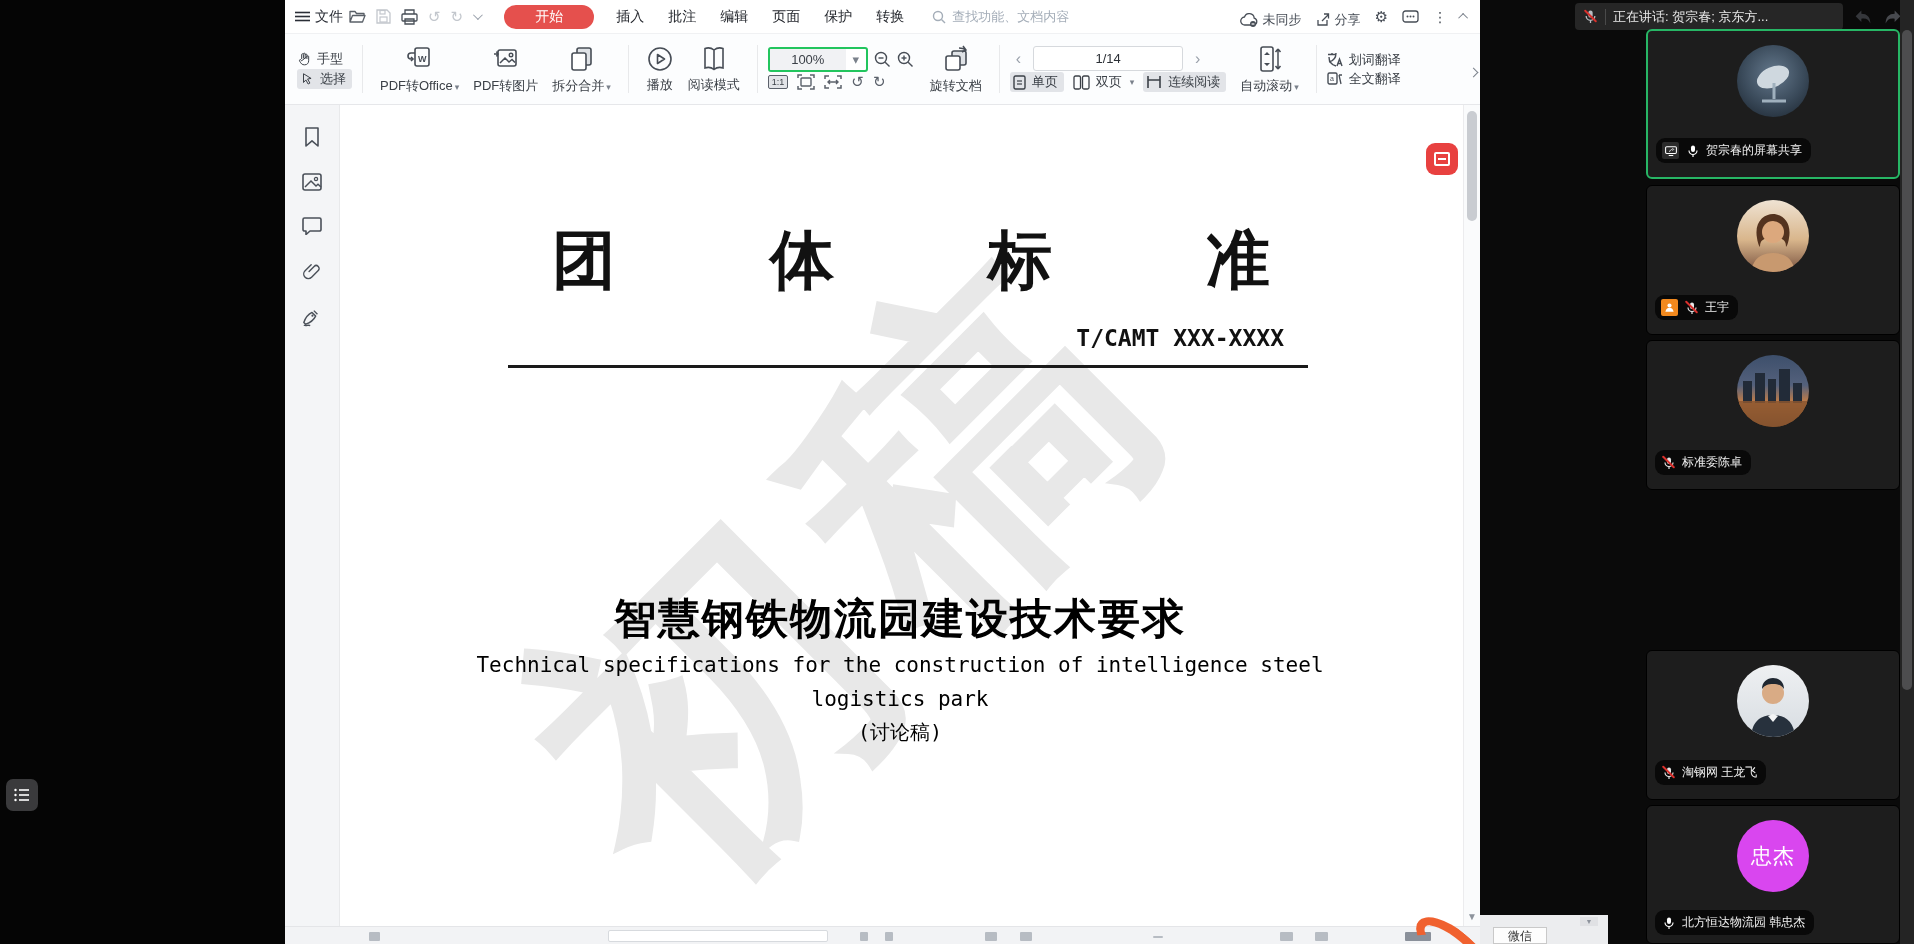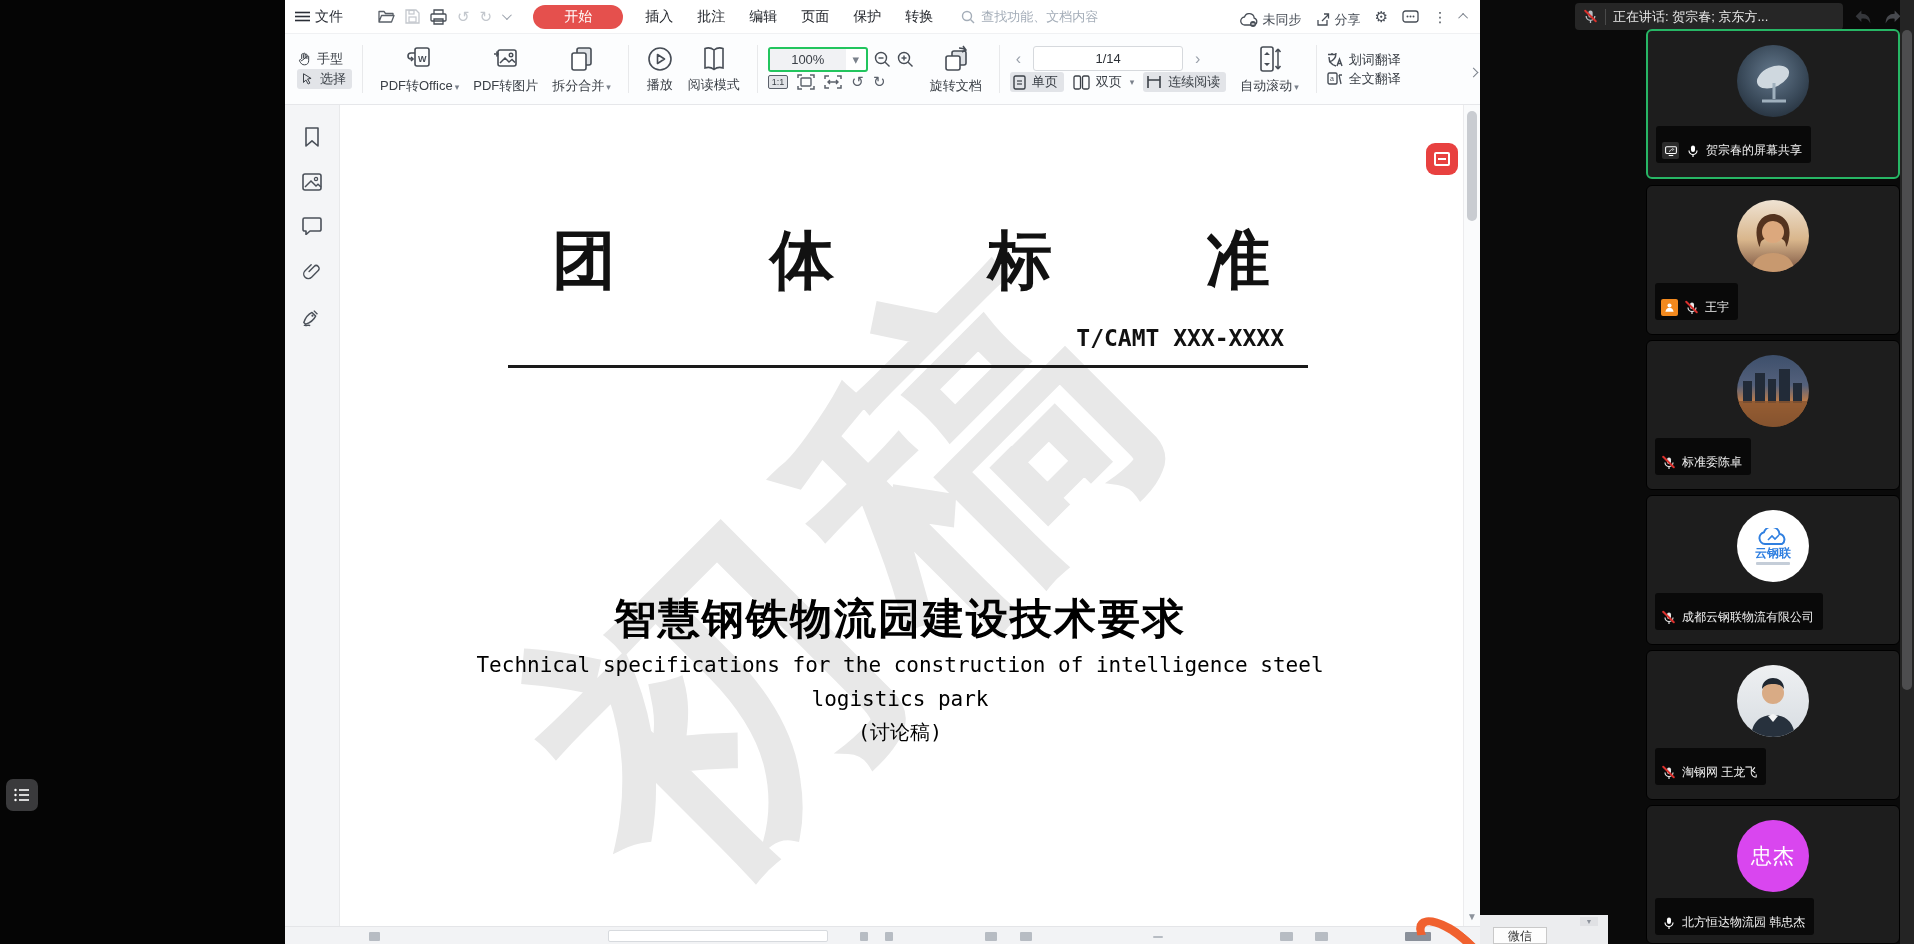--- a/index.html
+++ b/index.html
@@ -4,21 +4,21 @@
 <style>
   * { margin:0; padding:0; box-sizing:border-box; }
   html,body { width:1914px; height:944px; overflow:hidden; background:#000; font-family:"Liberation Sans",sans-serif; }
   .screen { position:relative; width:1914px; height:944px; background:#050505; overflow:hidden; }
 
   
   .wps { position:absolute; left:285px; top:0; width:1195px; height:944px; background:#fff; display:flex; flex-direction:column; }
 
   
   .menubar { height:33px; background:#fff; display:flex; align-items:center; padding:0 12px 0 10px; font-size:14px; color:#2a2e36; flex:0 0 auto; }
-  .menubar .mi { display:flex; align-items:center; gap:5px; margin-right:31px; cursor:default; }
+  .menubar .mi { display:flex; align-items:center; gap:5px; margin-right:2px; cursor:default; }
   .qat { display:flex; align-items:center; gap:10px; margin:0 14px 0 4px; }
   .qat svg { display:block; }
   .tabs { display:flex; align-items:center; gap:20px; margin-left:10px; }
   .tab { padding:3px 2px; color:#23262c; }
   .tab.active { background:#e5504d; color:#fff; border-radius:13px; padding:3px 31px; }
   .searchbox { display:flex; align-items:center; gap:6px; margin-left:26px; }
   .searchbox input { border:none; outline:none; background:transparent; font-size:13px; color:#6b7380; width:150px; }
   .searchbox input::placeholder { color:#a4adb8; }
   .mb-right { margin-left:auto; display:flex; align-items:center; gap:14px; color:#474d56; font-size:13px; }
   .mb-right .ritem { display:flex; align-items:center; gap:4px;margin-top:6px; }
@@ -102,21 +102,21 @@
   .av svg { display:block; }
   .av-dish { background:radial-gradient(circle at 50% 40%, #64788c 0%, #3a4a5a 55%, #19222c 100%); }
   .av-woman { background:linear-gradient(180deg,#efe3d3 0%, #d9b68c 55%, #7a5340 100%); }
   .av-city { background:linear-gradient(180deg,#3d4f6b 0%, #54617c 42%, #d08040 68%, #6e4526 100%); }
   .av-logo { background:#fff; flex-direction:column; }
   .av-logo .logo-txt { color:#2f7fe0; font-size:12px; font-weight:700; line-height:1; margin-top:1px; }
   .av-logo .logo-sub { width:34px; height:3px; background:#c4cdd8; margin-top:3px; border-radius:1px; }
   .av-man { background:linear-gradient(180deg,#eef0f2 0%, #d8dde2 100%); }
   .av-init { background:#d946ef; color:#fff; font-size:21px; letter-spacing:1px; }
 
-  .plabel { position:absolute; left:8px; bottom:14px; background:rgba(5,5,5,.82); border-radius:3px; padding:16px 9px 4px 6px; display:flex; align-items:center; gap:6px; color:#f2f2f2; font-size:12px; white-space:nowrap; max-width:230px; overflow:hidden; }
+  .plabel { position:absolute; left:8px; bottom:14px; background:rgba(5,5,5,.82); border-radius:9px; padding:4px 9px 4px 6px; display:flex; align-items:center; gap:6px; color:#f2f2f2; font-size:12px; white-space:nowrap; max-width:230px; overflow:hidden; }
   .micwrap { position:relative; width:15px; height:15px; flex:0 0 auto; display:flex; align-items:center; justify-content:center; }
   .micwrap .slash { position:absolute; left:-1px; top:6px; width:17px; height:2px; background:#d9302c; transform:rotate(45deg); border-radius:1px; }
   .badge-orange { width:17px; height:17px; background:#f2891e; border-radius:2px; display:flex; align-items:center; justify-content:center; flex:0 0 auto; }
   .badge-share { width:17px; height:17px; background:#2b2b2b; border-radius:2px; display:flex; align-items:center; justify-content:center; flex:0 0 auto; }
 </style>
 </head>
 <body>
 
 <div class="screen">
 
@@ -535,41 +535,20 @@
               <rect x="8" y="2" width="8" height="13" rx="4" fill="#e8e8e8"></rect>
               <path d="M4 12a8 8 0 0 0 16 0" fill="none" stroke="#e8e8e8" stroke-width="2.4"></path>
               <line x1="12" y1="20" x2="12" y2="25" stroke="#e8e8e8" stroke-width="2.4"></line>
             </svg>
           <span class="slash"></span>
         </span>
         <span>标准委陈卓</span>
       </div>
     </div>
 
-    <div class="tile" style="top:495px">
-      <div class="av av-logo">
-        <svg width="34" height="18" viewBox="0 0 34 18">
-            <path d="M9 16a6 6 0 0 1-1-11.8A8 8 0 0 1 23.5 6 5.5 5.5 0 0 1 26 16H9z" fill="none" stroke="#2f7fe0" stroke-width="2"></path>
-            <path d="M12 12l4-4 3 3 4-4" fill="none" stroke="#2f7fe0" stroke-width="1.6"></path>
-          </svg>
-        <span class="logo-txt">云钢联</span>
-        <span class="logo-sub"></span>
-      </div>
-      <div class="plabel">
-        <span class="micwrap">
-          <svg width="12" height="14" viewBox="0 0 24 26">
-              <rect x="8" y="2" width="8" height="13" rx="4" fill="#e8e8e8"></rect>
-              <path d="M4 12a8 8 0 0 0 16 0" fill="none" stroke="#e8e8e8" stroke-width="2.4"></path>
-              <line x1="12" y1="20" x2="12" y2="25" stroke="#e8e8e8" stroke-width="2.4"></line>
-            </svg>
-          <span class="slash"></span>
-        </span>
-        <span>成都云钢联物流有限公司</span>
-      </div>
-    </div>
 
     <div class="tile" style="top:650px">
       <div class="av av-man">
         <svg width="72" height="72" viewBox="0 0 72 72">
             <circle cx="36" cy="28" r="11" fill="#d9ab85"></circle>
             <path d="M25 24c0-7 5-11 11-11s11 4 11 11c-3-4-6-5-11-5s-8 1-11 5z" fill="#1f2730"></path>
             <path d="M14 72c1-16 10-22 22-22s21 6 22 22z" fill="#27313d"></path>
             <path d="M31 51l5 6 5-6-5-2z" fill="#f4f5f6"></path>
           </svg>
       </div>

